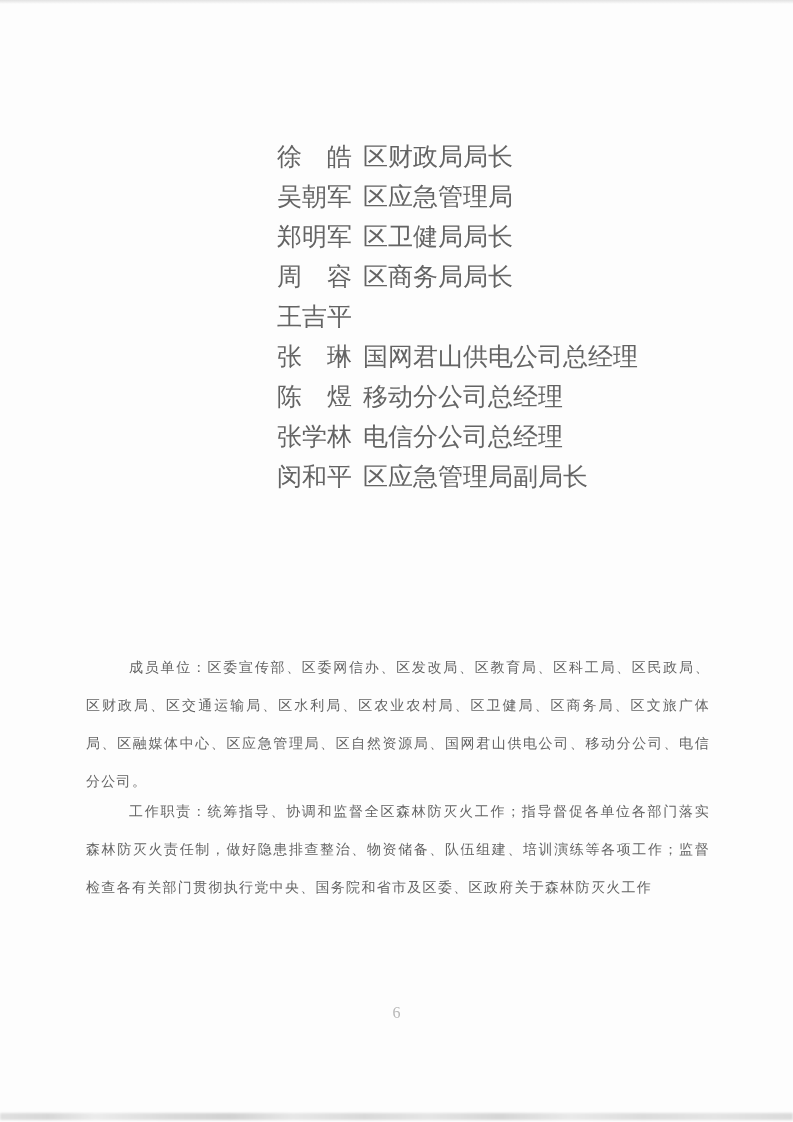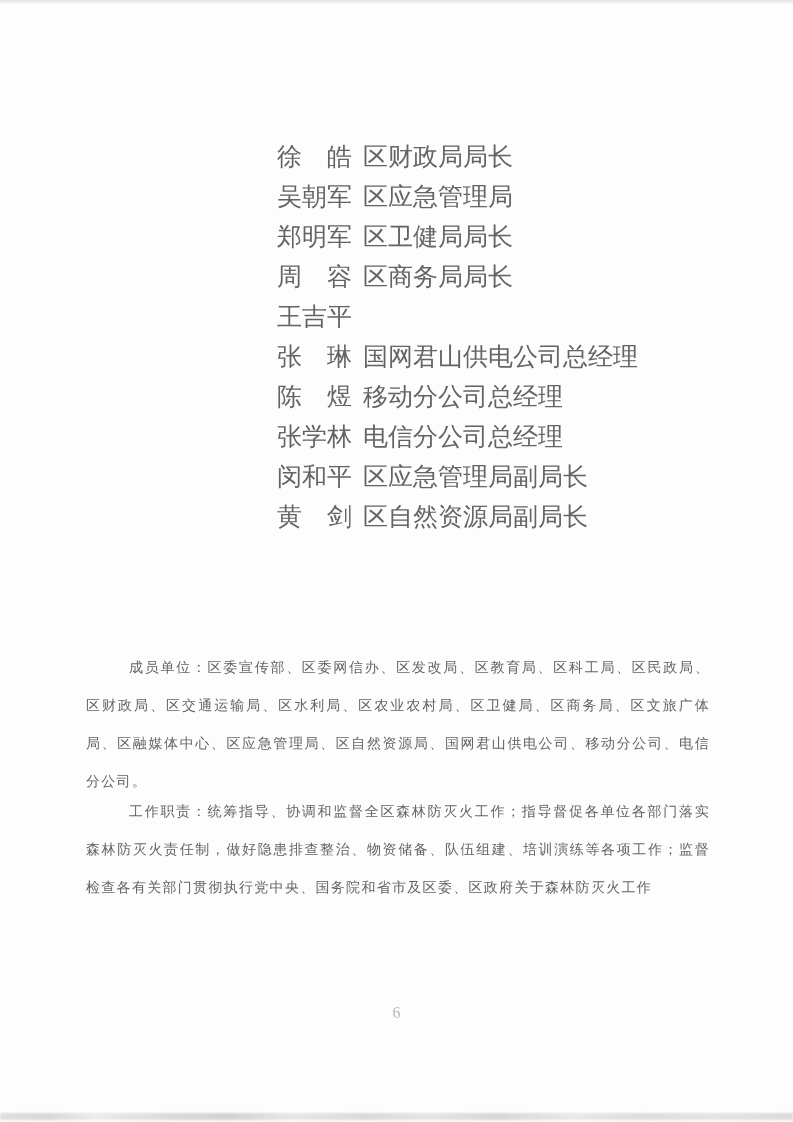--- a/index.html
+++ b/index.html
@@ -85,24 +85,20 @@
       <span class="person-title">移动分公司总经理</span>
     </div>
     <div class="roster-row">
       <span class="person-name">张学林</span>
       <span class="person-title">电信分公司总经理</span>
     </div>
     <div class="roster-row">
       <span class="person-name">闵和平</span>
       <span class="person-title">区应急管理局副局长</span>
     </div>
-    <div class="roster-row">
-      <span class="person-name">黄　剑</span>
-      <span class="person-title">区自然资源局副局长</span>
-    </div>
   </div>
 
   <p class="para para-members">成员单位：区委宣传部、区委网信办、区发改局、区教育局、区科工局、区民政局、区财政局、区交通运输局、区水利局、区农业农村局、区卫健局、区商务局、区文旅广体局、区融媒体中心、区应急管理局、区自然资源局、国网君山供电公司、移动分公司、电信分公司。</p>
 
   <p class="para para-duties">工作职责：统筹指导、协调和监督全区森林防灭火工作；指导督促各单位各部门落实森林防灭火责任制，做好隐患排查整治、物资储备、队伍组建、培训演练等各项工作；监督检查各有关部门贯彻执行党中央、国务院和省市及区委、区政府关于森林防灭火工作</p>
 
   <div class="pageno">6</div>
 
   <div class="bottom-edge"></div>
 </div>

